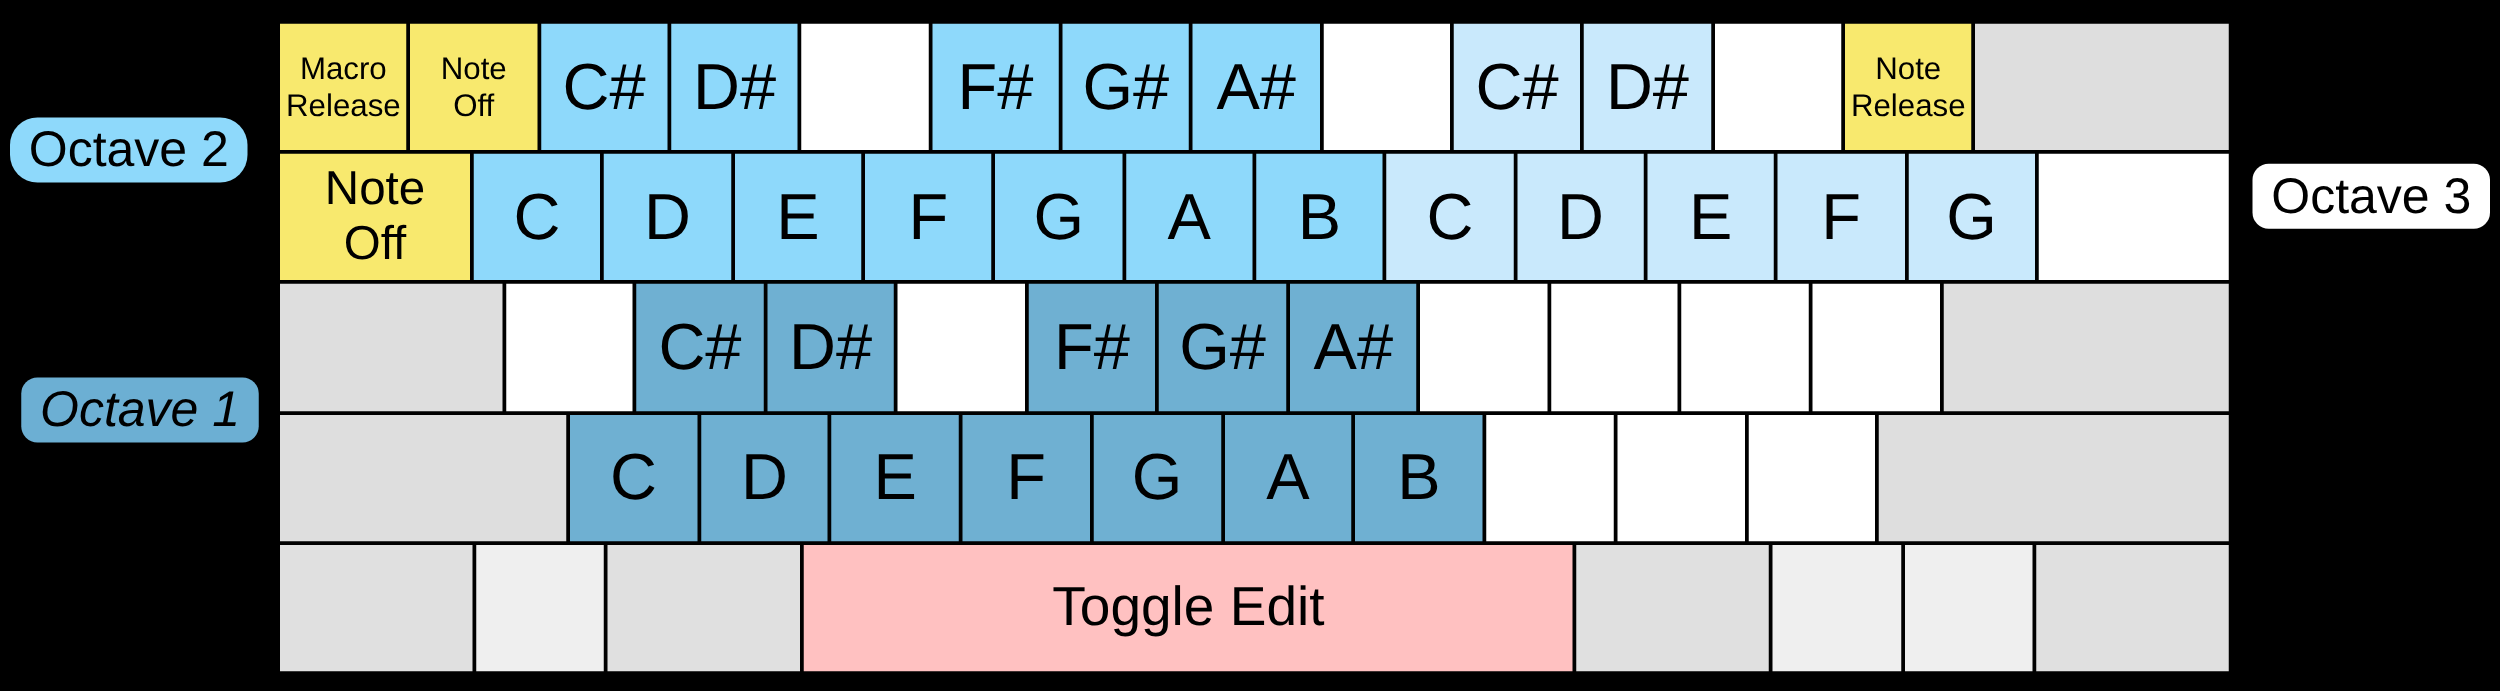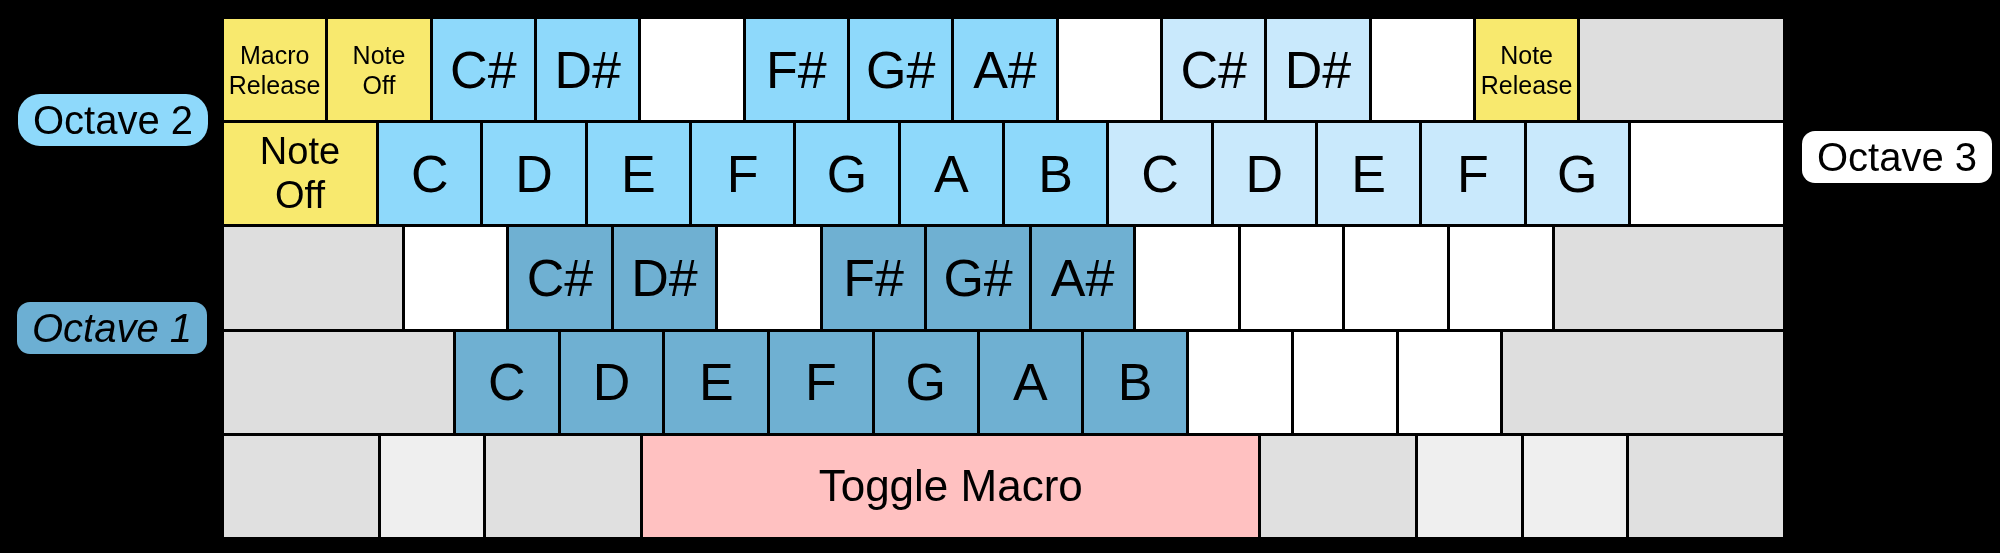--- a/index.html
+++ b/index.html
@@ -53,21 +53,21 @@
     height: 52px;
     display: flex;
     align-items: center;
     justify-content: center;
     padding: 0 15px;
     border-radius: 13px;
     font-size: 40px;
     color: #000000;
     white-space: nowrap;
   }
-  #pill-octave2 { left: 18px;   top: 94px; border-radius: 22px;  }
+  #pill-octave2 { left: 8px;   top: 94px; border-radius: 22px;  }
   #pill-octave1 { left: 17px;   top: 302px; font-style: italic; }
   #pill-octave3 { left: 1802px; top: 95px;  }
 </style>
 </head>
 <body>
 
 <div id="canvas">
 
   <div class="pill" id="pill-octave2" style="background: rgb(142, 217, 251);">Octave 2</div>
 
@@ -138,21 +138,21 @@
         <div class="key size-note" style="background: rgb(111, 176, 210); flex: 1 1 0px;">B</div>
         <div class="key size-note" style="background: rgb(255, 255, 255); flex: 1 1 0px;"></div>
         <div class="key size-note" style="background: rgb(255, 255, 255); flex: 1 1 0px;"></div>
         <div class="key size-note" style="background: rgb(255, 255, 255); flex: 1 1 0px;"></div>
         <div class="key size-note" style="background: rgb(222, 222, 222); flex: 2.75 2.75 0px;"></div>
       </div>
       <div class="kb-row">
         <div class="key size-note" style="background: rgb(224, 224, 224); flex: 1.5 1.5 0px;"></div>
         <div class="key size-note" style="background: rgb(239, 239, 239); flex: 1 1 0px;"></div>
         <div class="key size-note" style="background: rgb(224, 224, 224); flex: 1.5 1.5 0px;"></div>
-        <div class="key size-space" style="background: rgb(255, 193, 193); flex: 6 6 0px;">Toggle Macro</div>
+        <div class="key size-space" style="background: rgb(255, 193, 193); flex: 6 6 0px;">Toggle Edit</div>
         <div class="key size-note" style="background: rgb(224, 224, 224); flex: 1.5 1.5 0px;"></div>
         <div class="key size-note" style="background: rgb(239, 239, 239); flex: 1 1 0px;"></div>
         <div class="key size-note" style="background: rgb(239, 239, 239); flex: 1 1 0px;"></div>
         <div class="key size-note" style="background: rgb(224, 224, 224); flex: 1.5 1.5 0px;"></div>
       </div>
     </div>
 
 </div>
 
 </body></html>

